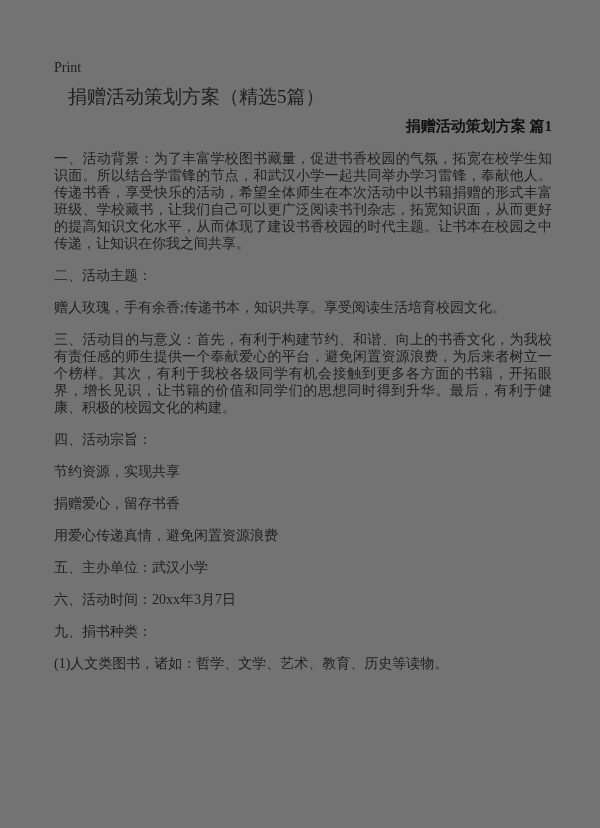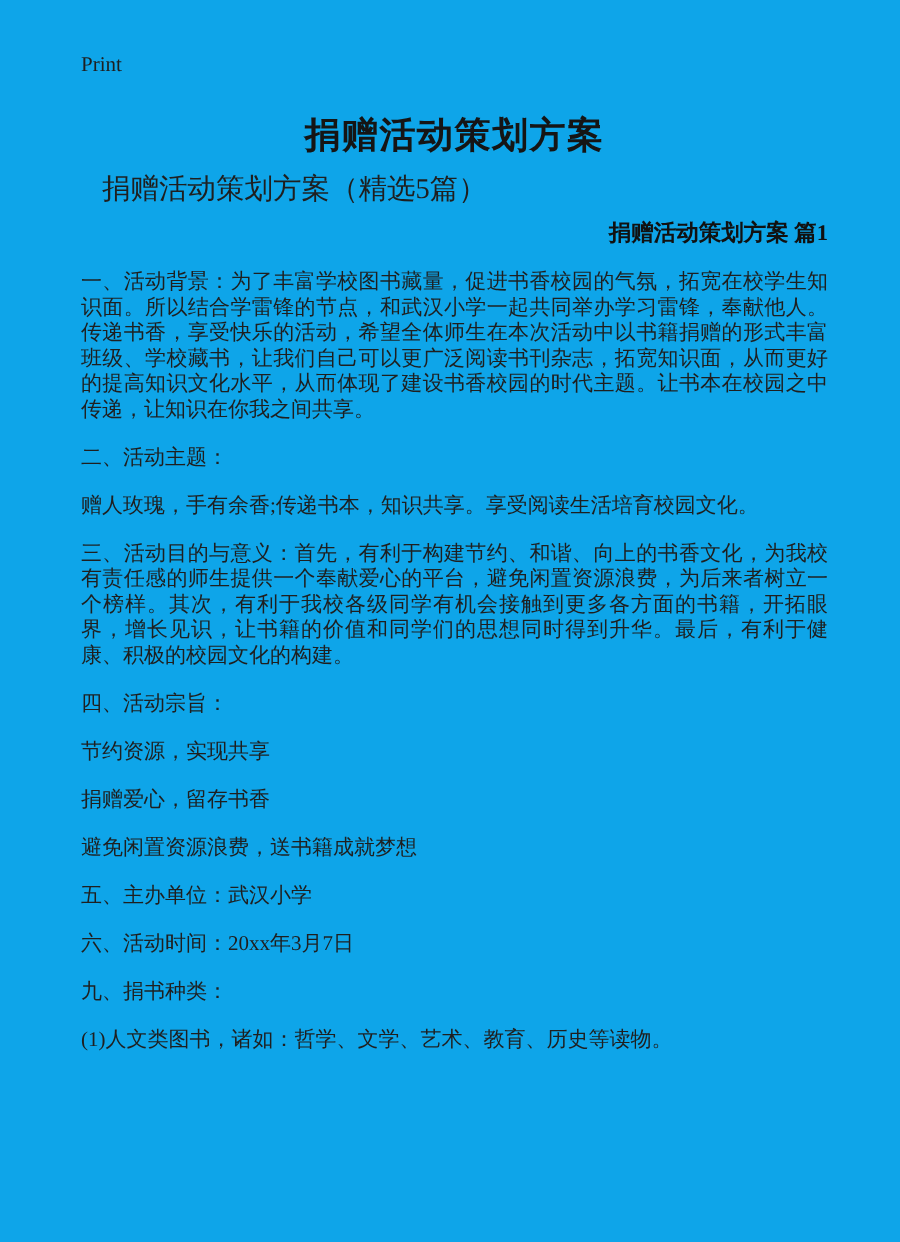--- a/index.html
+++ b/index.html
@@ -11,22 +11,22 @@
     width: 600px;
     height: 828px;
     overflow: hidden;
     color: #1f1f1f;
     font-family: "Liberation Serif", "DejaVu Serif", serif;
   }
   .page {
     box-sizing: border-box;
     width: 600px;
     height: 828px;
-    padding: 34px 48px 0 54px;
-    background: #0ea5e9;
+    padding: 58px 48px 0 54px;
+    background: #737373;
   }
   .print-label {
     font-family: "Liberation Serif", "DejaVu Serif", serif;
     font-size: 14px;
     line-height: 16px;
     color: #1f1f1f;
     display: inline-block;
     cursor: pointer;
   }
   .doc-title {
@@ -60,33 +60,32 @@
     word-break: break-all;
     color: #1f1f1f;
   }
 </style>
 </head>
 <body>
 
 <div class="page">
   <span class="print-label">Print</span>
 
-  <h1 class="doc-title">捐赠活动策划方案</h1>
 
   <p class="doc-subtitle">捐赠活动策划方案（精选5篇）</p>
 
   <h2 class="section-heading">捐赠活动策划方案 篇1</h2>
 
   <div class="paragraphs">
       <p class="para">一、活动背景：为了丰富学校图书藏量，促进书香校园的气氛，拓宽在校学生知识面。所以结合学雷锋的节点，和武汉小学一起共同举办学习雷锋，奉献他人。传递书香，享受快乐的活动，希望全体师生在本次活动中以书籍捐赠的形式丰富班级、学校藏书，让我们自己可以更广泛阅读书刊杂志，拓宽知识面，从而更好的提高知识文化水平，从而体现了建设书香校园的时代主题。让书本在校园之中传递，让知识在你我之间共享。</p>
       <p class="para">二、活动主题：</p>
       <p class="para">赠人玫瑰，手有余香;传递书本，知识共享。享受阅读生活培育校园文化。</p>
       <p class="para">三、活动目的与意义：首先，有利于构建节约、和谐、向上的书香文化，为我校有责任感的师生提供一个奉献爱心的平台，避免闲置资源浪费，为后来者树立一个榜样。其次，有利于我校各级同学有机会接触到更多各方面的书籍，开拓眼界，增长见识，让书籍的价值和同学们的思想同时得到升华。最后，有利于健康、积极的校园文化的构建。</p>
       <p class="para">四、活动宗旨：</p>
       <p class="para">节约资源，实现共享</p>
       <p class="para">捐赠爱心，留存书香</p>
-      <p class="para">避免闲置资源浪费，送书籍成就梦想</p>
+      <p class="para">用爱心传递真情，避免闲置资源浪费</p>
       <p class="para">五、主办单位：武汉小学</p>
       <p class="para">六、活动时间：20xx年3月7日</p>
       <p class="para">九、捐书种类：</p>
       <p class="para">(1)人文类图书，诸如：哲学、文学、艺术、教育、历史等读物。</p>
     </div>
 </div>
 
 </body></html>

